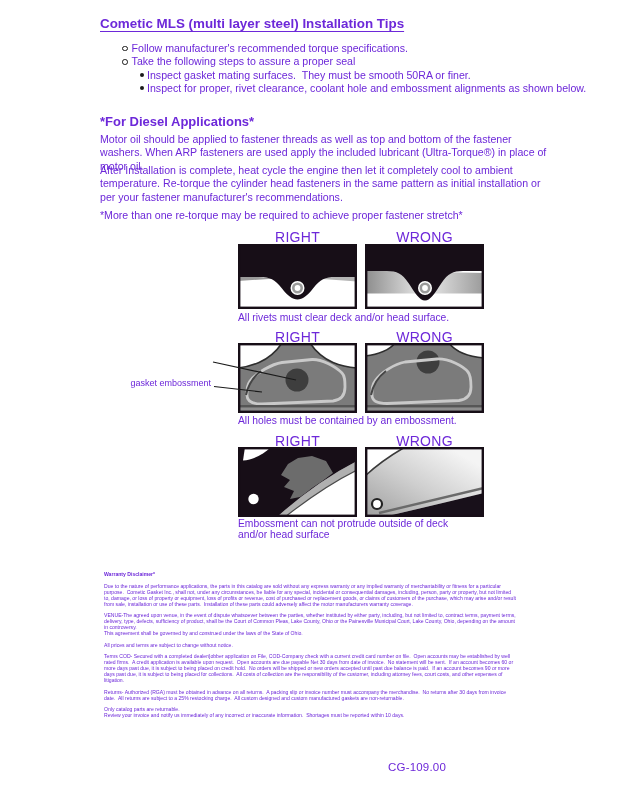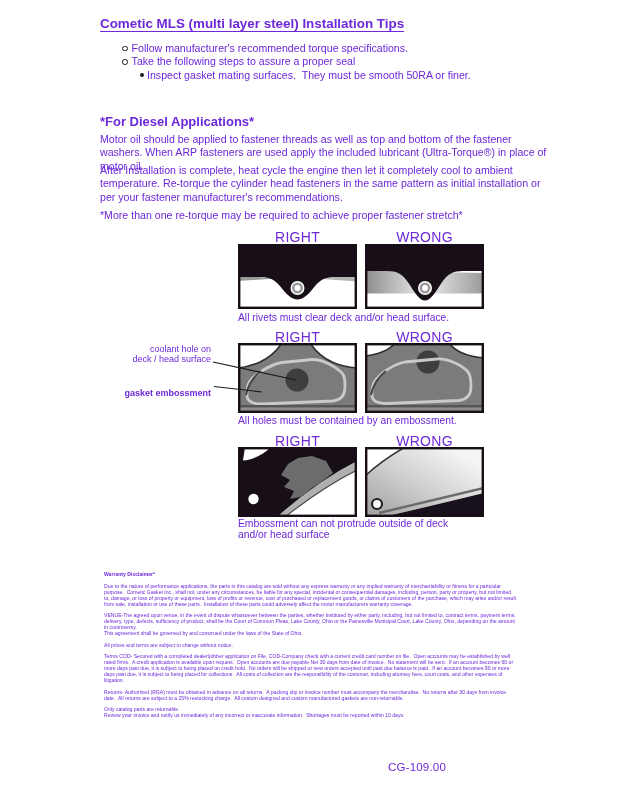--- a/index.html
+++ b/index.html
@@ -53,20 +53,24 @@
       <span class="o-bullet"></span>
       <span class="prewrap">Follow manufacturer's recommended torque specifications.</span>
     </div>
     <div class="tip-row">
       <span class="o-bullet"></span>
       <span class="prewrap">Take the following steps to assure a proper seal</span>
     </div>
     <div class="tip-row sub">
       <span class="d-bullet"></span>
       <span class="prewrap">Inspect gasket mating surfaces.  They must be smooth 50RA or finer.</span>
+    </div>
+    <div class="tip-row sub">
+      <span class="d-bullet"></span>
+      <span class="prewrap">Inspect for proper, rivet clearance, coolant hole and embossment alignments as shown below.</span>
     </div>
   </div>
 
   <div class="abs diesel-h">*For Diesel Applications*</div>
   <div class="abs para p1 prewrap">Motor oil should be applied to fastener threads as well as top and bottom of the fastener washers. When ARP fasteners are used apply the included lubricant (Ultra-Torque®) in place of motor oil.</div>
   <div class="abs para p2 prewrap">After Installation is complete, heat cycle the engine then let it completely cool to ambient temperature. Re-torque the cylinder head fasteners in the same pattern as initial installation or per your fastener manufacturer's recommendations.</div>
   <div class="abs para p3 prewrap">*More than one re-torque may be required to achieve proper fastener stretch*</div>
 
   <div class="abs dg-label" style="left:238px;top:229px;">RIGHT</div>
   <div class="abs dg-label" style="left:365px;top:229px;">WRONG</div>
@@ -99,25 +103,21 @@
       <circle cx="60" cy="44" r="4.2" fill="none" stroke="#9b9b9b" stroke-width="2.6"></circle>
       <rect x="1.2" y="1.2" width="116.6" height="62.6" fill="none" stroke="#170e17" stroke-width="2.4"></rect>
     </svg>
   </div>
 
   <div class="abs caption" style="top:312px;">All rivets must clear deck and/or head surface.</div>
 
   <div class="abs dg-label" style="left:238px;top:329px;">RIGHT</div>
   <div class="abs dg-label" style="left:365px;top:329px;">WRONG</div>
 
-  <div class="abs annot" style="top:344px;">
-    <div>coolant hole on</div>
-    <div>deck / head surface</div>
-  </div>
-  <div class="abs annot" style="top:388px;font-weight:bold;">gasket embossment</div>
+  <div class="abs annot" style="top:378px;">gasket embossment</div>
 
   <div class="abs panel" style="left:238px;top:343px;">
     <svg width="119" height="70" viewBox="0 0 119 70">
       <rect x="0" y="0" width="119" height="70" fill="#7b7b7b"></rect>
       <path d="M0,0 H44 C38,9 30,15.5 21,19.5 C14,22.5 6,24.5 0,25 Z" fill="#ffffff"></path>
       <path d="M44,0 C38,9 30,15.5 21,19.5 C14,22.5 6,24.5 0,25" fill="none" stroke="#2e2e2e" stroke-width="1.6"></path>
       <path d="M119,0 H72 C78,9 86,15.5 95,19.5 C102,22.5 113,24.5 119,25 Z" fill="#ffffff"></path>
       <path d="M72,0 C78,9 86,15.5 95,19.5 C102,22.5 113,24.5 119,25" fill="none" stroke="#2e2e2e" stroke-width="1.6"></path>
       <path d="M9,52 C9,46 9,42 12,38 C18,30 34,21 44,19.5 L74,16.5 C84,16 98,24 104,30 C107,33 107,38 107,44 C107,52 103,57 95,58 L24,61 C14,61 9,58 9,52 Z" fill="none" stroke="#c9c9c9" stroke-width="2.8"></path>
       <path d="M8,52 C10,42 15,34 23,28" fill="none" stroke="#454545" stroke-width="2"></path>

